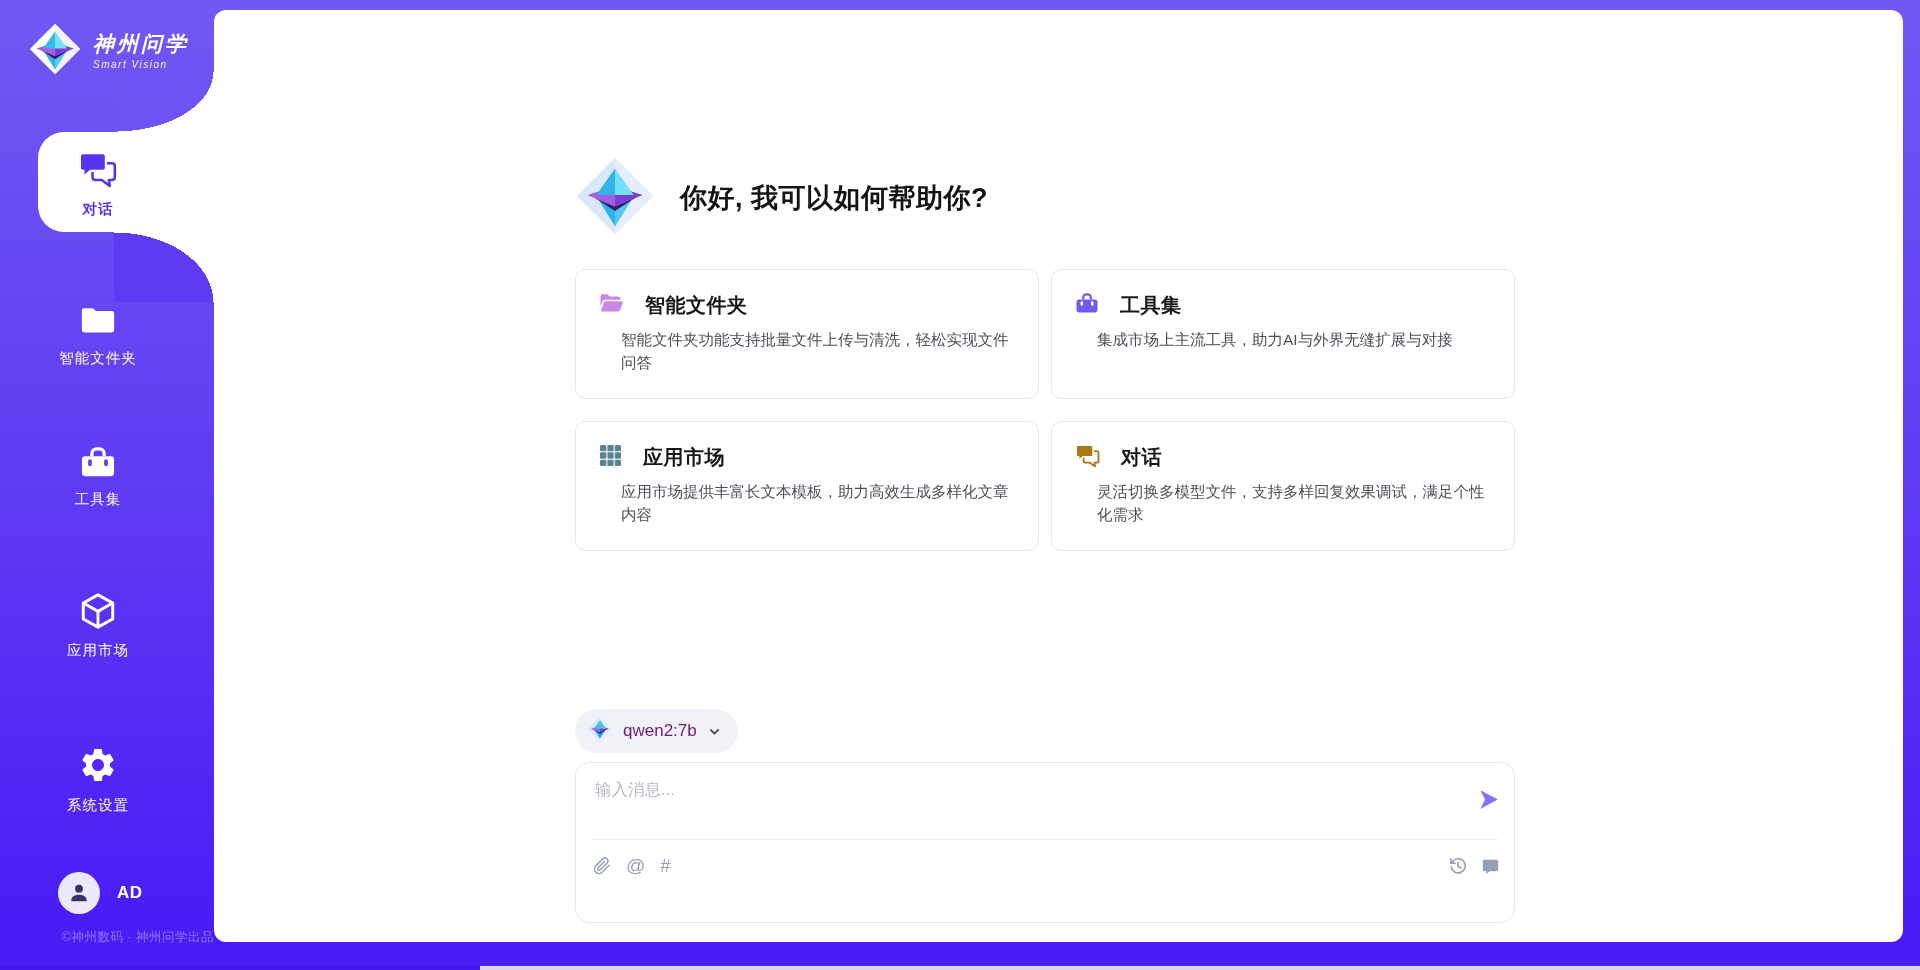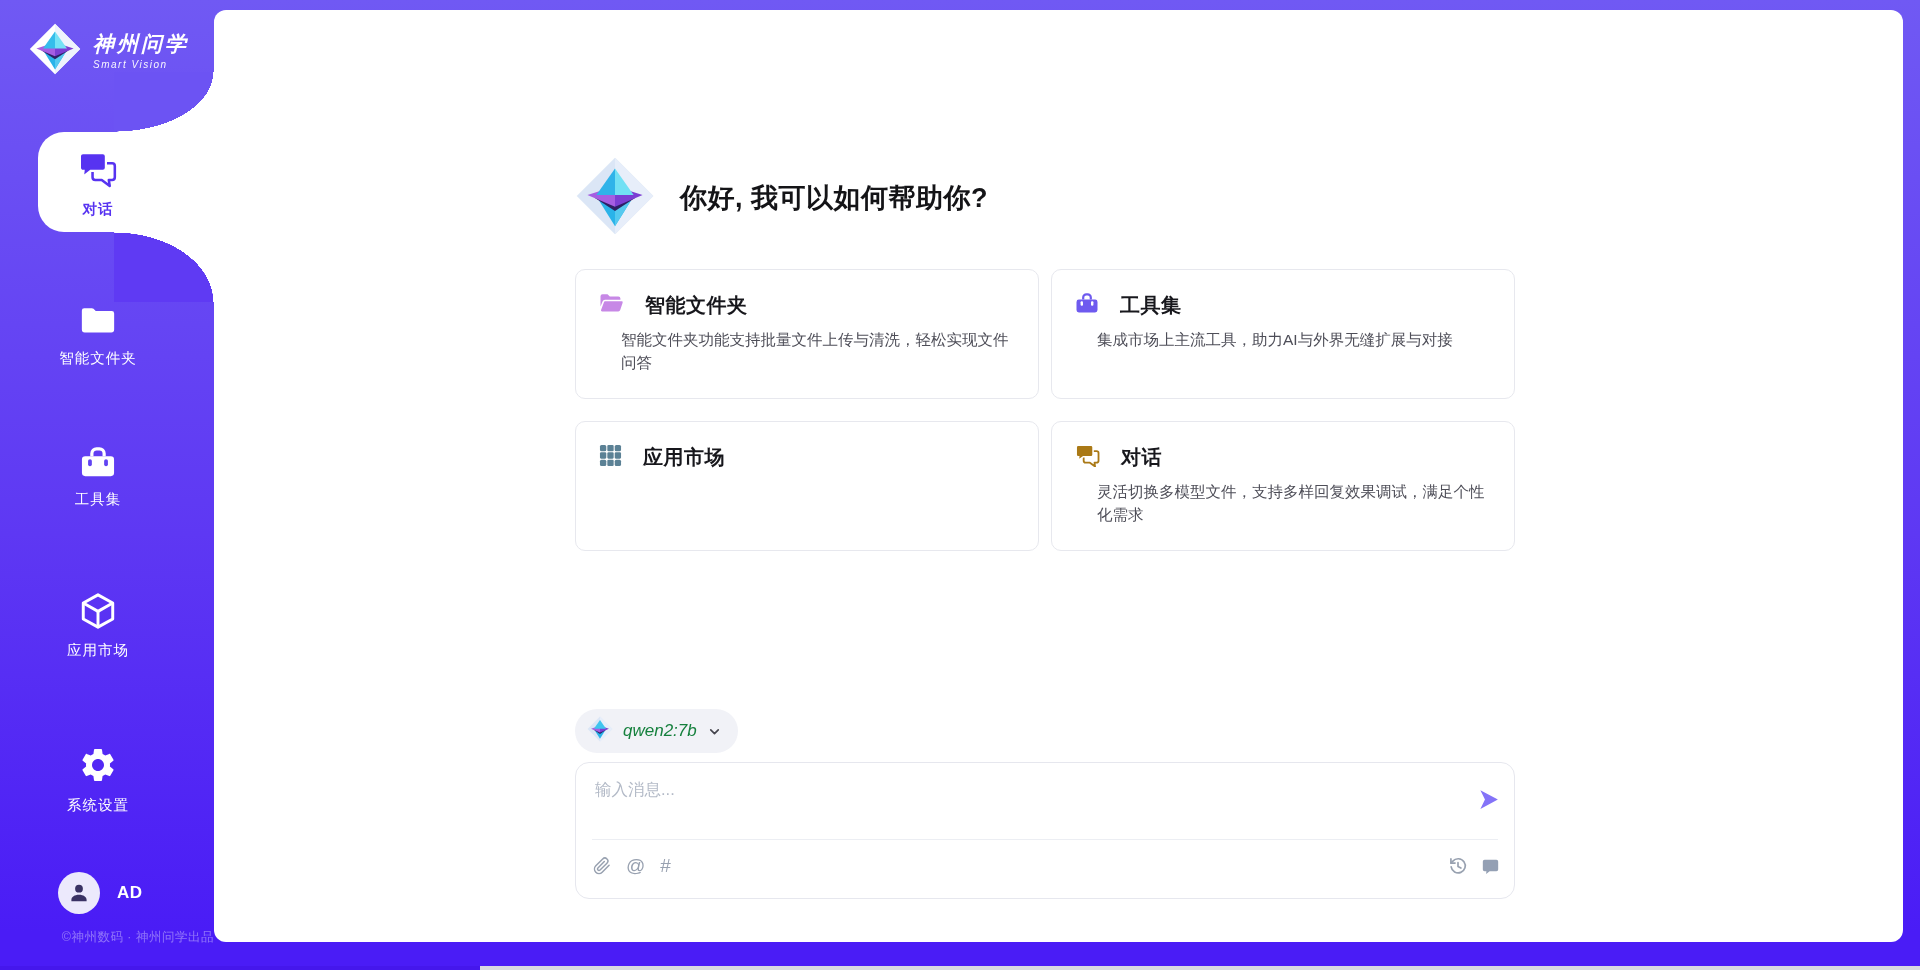--- a/index.html
+++ b/index.html
@@ -49,23 +49,23 @@
 
   .cards{position:absolute;top:259px;left:0;width:940px;display:grid;grid-template-columns:1fr 1fr;gap:22px 12px;}
   .card{box-sizing:border-box;height:130px;background:#fff;border:1px solid #e7e8ee;border-radius:10px;
     padding:22px 24px 0 23px;cursor:pointer;}
   .card-head{display:flex;align-items:center;gap:21px;height:26px;}
   .card-title{font-size:20px;font-weight:bold;color:#17171c;letter-spacing:.5px;}
   .card-desc{margin-left:22px;margin-top:10px;font-size:15.5px;line-height:23px;color:#4e4e58;}
 
   .model-pill{position:absolute;top:699px;left:0;display:inline-flex;align-items:center;gap:10px;height:44px;
     padding:0 16px 0 12px;background:#f1f2f7;border-radius:22px;cursor:pointer;}
-  .model-name{font-size:17px;color:#15803d;font-weight:500;font-style:italic;}
-
-  .input-box{position:absolute;top:752px;left:0;box-sizing:border-box;width:940px;height:137px;
+  .model-name{font-size:17px;color:#701a75;font-weight:500;}
+
+  .input-box{position:absolute;top:752px;left:0;box-sizing:border-box;width:940px;height:161px;
     background:#fff;border:1px solid #e6e7ee;border-radius:14px;}
   .input-box textarea{position:absolute;top:14px;left:17px;width:860px;height:56px;border:none;outline:none;
     resize:none;font-family:inherit;font-size:16.5px;color:#33343c;background:transparent;}
   .input-box textarea::placeholder{color:#b3bac7;}
   .send-btn{position:absolute;top:24px;right:13px;background:none;border:none;padding:0;cursor:pointer;line-height:0;}
   .input-divider{position:absolute;top:76px;left:16px;right:16px;border-top:1px solid #eceef3;}
   .tools-left{position:absolute;left:17px;top:93px;display:flex;align-items:center;gap:15px;}
   .tools-right{position:absolute;right:14px;top:93px;display:flex;align-items:center;gap:13px;}
   .tool-btn{background:none;border:none;padding:0;cursor:pointer;line-height:0;display:flex;align-items:center;}
   .glyph{font-size:19px;color:#98a1b0;line-height:20px;font-weight:500;}
@@ -222,20 +222,21 @@
               <rect x="1" y="8.7" width="6.6" height="6.6" rx="1.2"></rect>
                 <rect x="8.7" y="8.7" width="6.6" height="6.6" rx="1.2"></rect>
                 <rect x="16.4" y="8.7" width="6.6" height="6.6" rx="1.2"></rect>
               <rect x="1" y="16.4" width="6.6" height="6.6" rx="1.6"></rect>
                 <rect x="8.7" y="16.4" width="6.6" height="6.6" rx="1.2"></rect>
                 <rect x="16.4" y="16.4" width="6.6" height="6.6" rx="1.6"></rect>
             </svg>
           </span>
           <span class="card-title">应用市场</span>
         </div>
+        <div class="card-desc">应用市场提供丰富长文本模板，助力高效生成多样化文章内容</div>
       </div>
 
       <div class="card">
         <div class="card-head">
           <span>
             <svg width="25" height="23" viewBox="0 0 26 24">
               <path d="M11 7.5 h11.5 a2 2 0 0 1 2 2 v8 a2 2 0 0 1 -2 2 h-2.2 l0.6 4 -5.4 -4 H11 a2 2 0 0 1 -2 -2 v-8 a2 2 0 0 1 2 -2 Z" fill="none" stroke="#aa7916" stroke-width="1.9" stroke-linejoin="round"></path>
               <path d="M3.3 1.2 h13.4 a2.1 2.1 0 0 1 2.1 2.1 v7.8 a2.1 2.1 0 0 1 -2.1 2.1 H8.6 L3.4 17 l0.4 -3.8 h-0.5 a2.1 2.1 0 0 1 -2.1 -2.1 V3.3 a2.1 2.1 0 0 1 2.1 -2.1 Z" fill="#aa7916" stroke="#ffffff" stroke-width="1.6"></path>
             </svg>
           </span>

